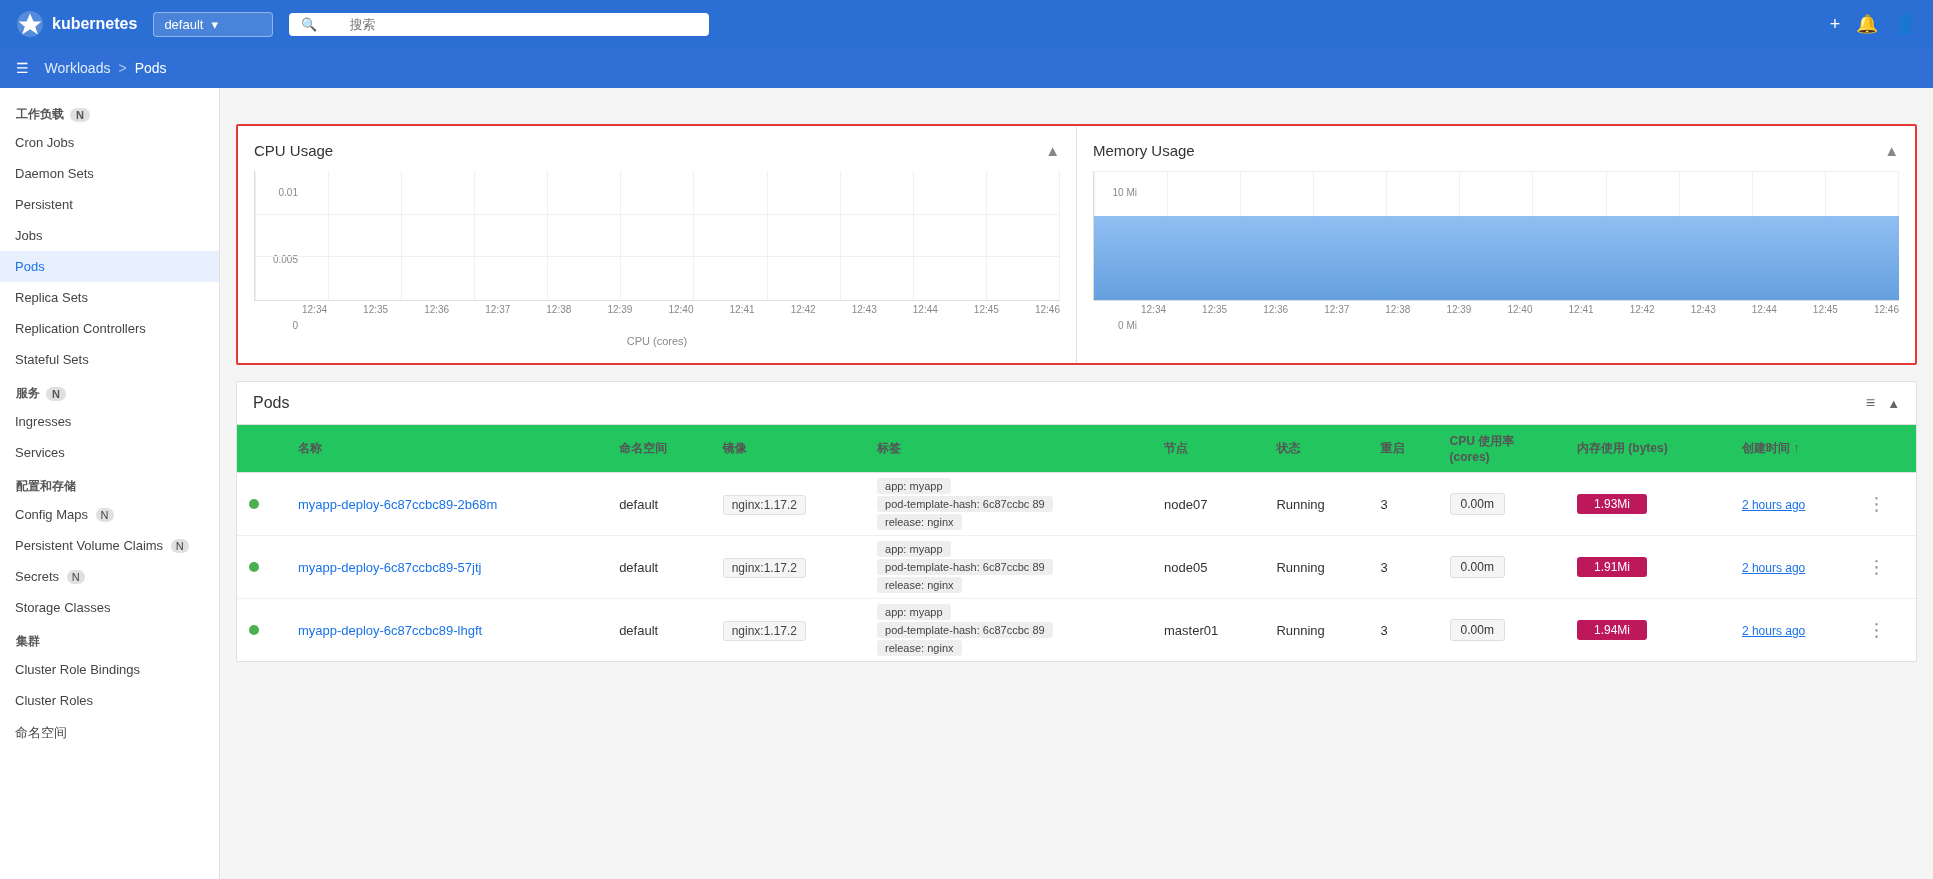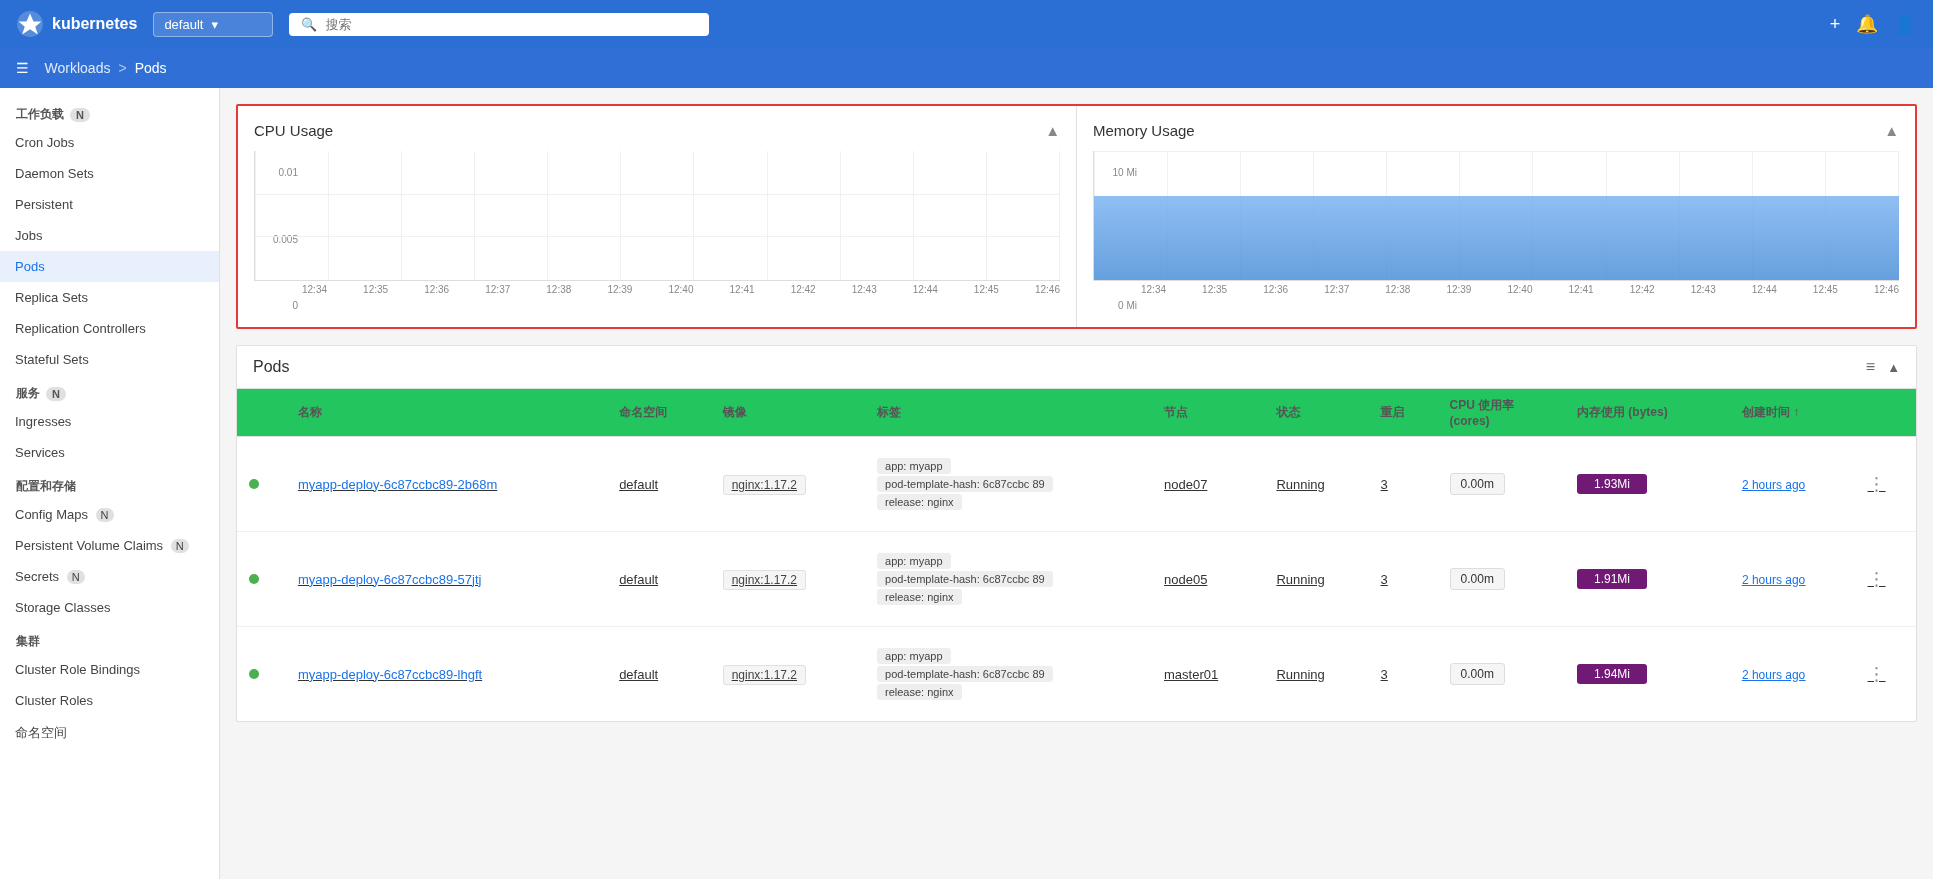--- a/index.html
+++ b/index.html
@@ -9,21 +9,21 @@
     .top-nav {
       display: flex; align-items: center; background: #2b6fd4; color: white;
       height: 48px; padding: 0 16px; gap: 16px;
     }
     .top-nav .logo { display: flex; align-items: center; gap: 8px; font-size: 16px; font-weight: bold; color: white; }
     .top-nav .logo svg { width: 28px; height: 28px; }
     .top-nav .search-bar {
       display: flex; align-items: center; background: white; border-radius: 4px;
       padding: 4px 12px; gap: 8px; width: 420px;
     }
-    .top-nav .search-bar input { border: none; outline: none; font-size: 13px; width: 100%; color: #0f172a; }
+    .top-nav .search-bar input { border: none; outline: none; font-size: 13px; width: 100%; color: #0f172a; margin-left: 24px; }
     .top-nav .namespace-select {
       display: flex; align-items: center; background: rgba(255,255,255,0.15);
       border: 1px solid rgba(255,255,255,0.4); border-radius: 4px;
       padding: 4px 10px; color: white; gap: 8px; cursor: pointer; min-width: 120px;
     }
     .top-nav-right { margin-left: auto; display: flex; align-items: center; gap: 16px; }
     .top-nav-right .icon-btn { color: white; cursor: pointer; font-size: 18px; }
 
     
     .breadcrumb-bar {
@@ -51,21 +51,21 @@
       margin-left: 6px; background: #e0e0e0; color: #555;
       border-radius: 10px; padding: 1px 6px; font-size: 11px;
     }
     .sidebar-item {
       padding: 8px 16px 8px 15px; cursor: pointer; color: #444;
       font-size: 13px; transition: background 0.15s;
     }
     .sidebar-item.active { background: #e8f0fe; color: #1a73e8; font-weight: 500; }
 
     
-    .content { flex: 1; overflow-y: auto; padding: 16px; display: flex; flex-direction: column; gap: 16px; }
+    .content { flex: 1; overflow-y: auto; padding: 16px; display: flex; flex-direction: column; gap: 16px; margin-top: 20px; }
 
     
     .charts-section {
       display: flex; gap: 0; border: 2px solid #e53935; background: white;
       border-radius: 2px;
     }
     .chart-panel { flex: 1; padding: 16px; border-right: 1px solid #e0e0e0; }
     .chart-panel:last-child { border-right: none; }
     .chart-title {
       font-size: 15px; font-weight: 500; color: #333; margin-bottom: 12px;
@@ -91,39 +91,39 @@
     }
     .pods-header .title { font-size: 16px; font-weight: 500; }
     .pods-header .actions { display: flex; gap: 12px; align-items: center; color: #666; }
 
     .pods-table { width: 100%; border-collapse: collapse; }
     .pods-table th {
       text-align: left; padding: 8px 12px; font-size: 12px; color: #555;
       border-bottom: 1px solid #e0e0e0; font-weight: 600; background: #22c55e;
       white-space: nowrap;
     }
-    .pods-table td { padding: 20px 12px; border-bottom: 1px solid #f0f0f0; vertical-align: middle; text-decoration: underline; }
+    .pods-table td { padding: 4px 12px; border-bottom: 1px solid #f0f0f0; vertical-align: middle; }
     .pods-table tr:last-child td { border-bottom: none; }
 
     .status-dot { width: 10px; height: 10px; border-radius: 50%; background: #4caf50; display: inline-block; }
     .pod-name-link { color: #1a73e8; text-decoration: none; font-size: 13px; }
     .image-badge {
       background: #f5f5f5; border: 1px solid #e0e0e0; border-radius: 3px;
       padding: 2px 8px; font-size: 12px; color: #444;
     }
     .tag-badge {
       background: #eeeeee; border-radius: 3px; padding: 2px 8px;
       font-size: 11px; color: #444; display: inline-block; margin: 1px 0;
     }
     .cpu-value {
       background: #f5f5f5; border: 1px solid #ddd; border-radius: 3px;
       padding: 3px 10px; font-size: 12px; text-align: center; display: inline-block;
     }
     .mem-value {
-      background: #701a75; color: white; border-radius: 3px;
+      background: #be185d; color: white; border-radius: 3px;
       padding: 3px 10px; font-size: 12px; text-align: center; display: inline-block; min-width: 70px;
     }
     .time-ago { color: #1a73e8; font-size: 12px; }
     .more-btn { color: #888; cursor: pointer; font-size: 18px; }
 
     
     ::-webkit-scrollbar { width: 6px; }
     ::-webkit-scrollbar-track { background: #f1f1f1; }
     ::-webkit-scrollbar-thumb { background: #ccc; border-radius: 3px; }
   </style>
@@ -252,20 +252,21 @@
             <span>12:39</span>
             <span>12:40</span>
             <span>12:41</span>
             <span>12:42</span>
             <span>12:43</span>
             <span>12:44</span>
             <span>12:45</span>
             <span>12:46</span>
           </div>
         </div>
+        <div style="text-align:center;font-size:11px;color:#888;margin-top:4px;">CPU (cores)</div>
       </div>
 
       <div class="chart-panel">
         <div class="chart-title">
           <span>Memory Usage</span>
           <span style="color:#888;cursor:pointer;">▲</span>
         </div>
         <div class="chart-container">
           <div style="display:flex;height:130px;">
 

